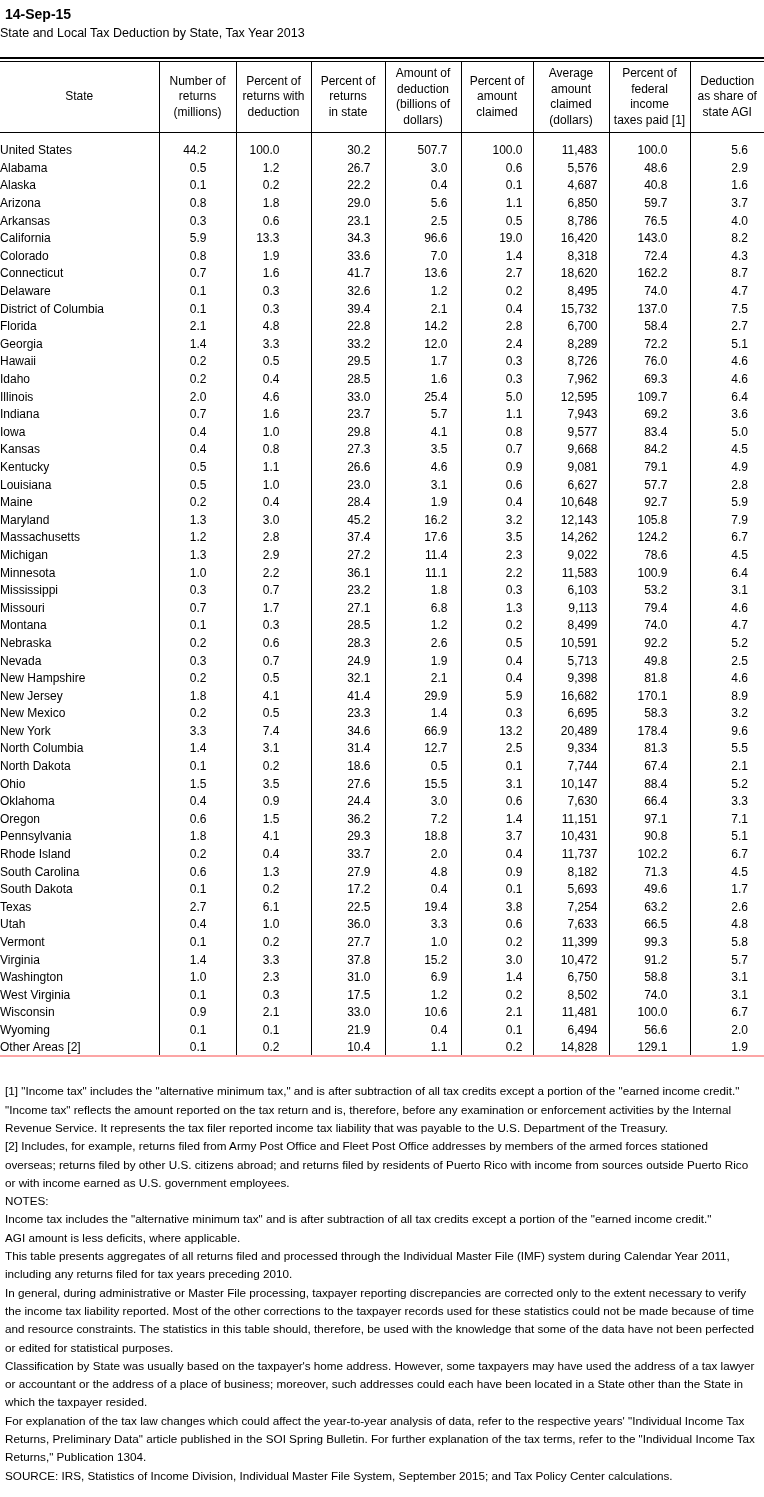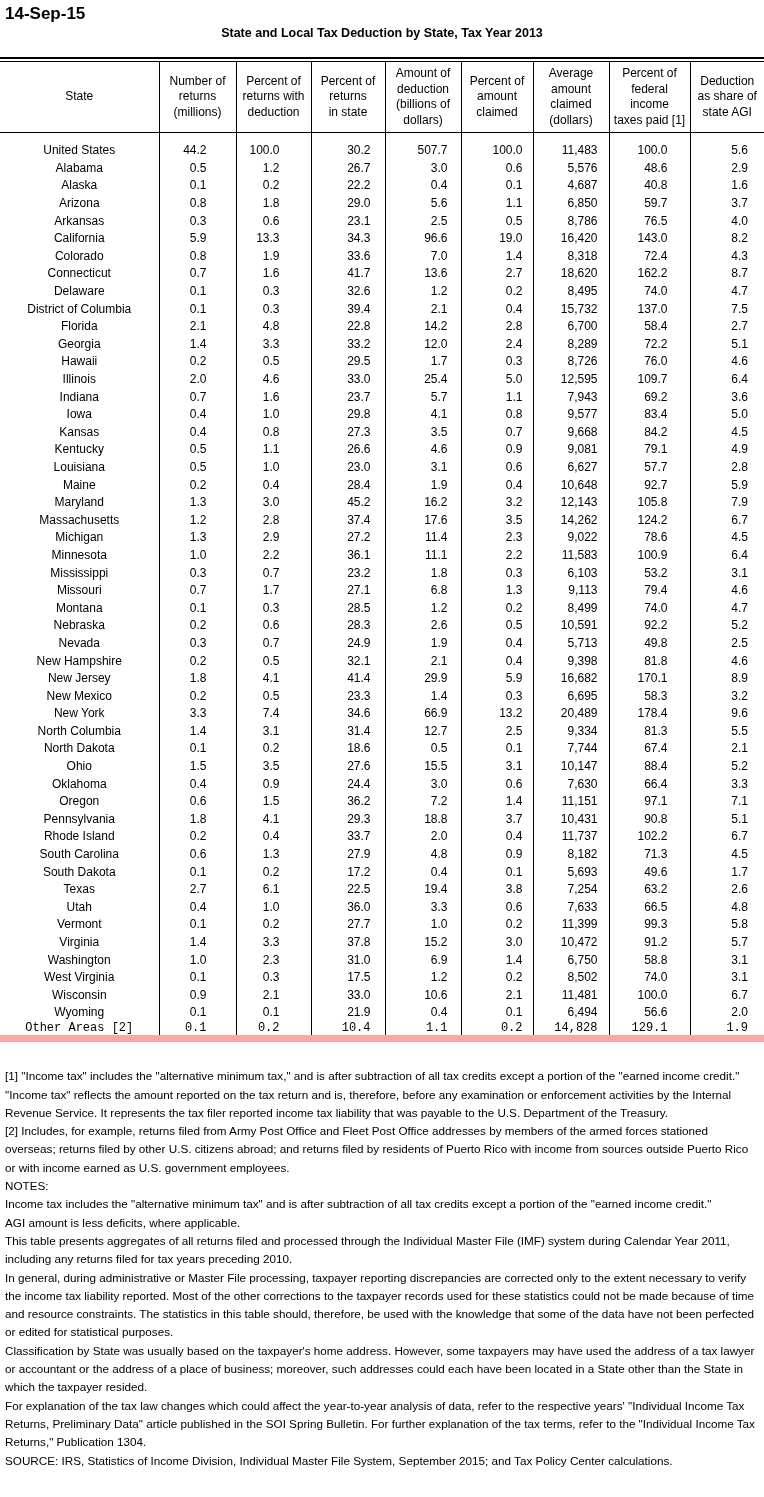--- a/index.html
+++ b/index.html
@@ -8,28 +8,28 @@
     background: #ffffff;
     color: #000000;
   }
   .page {
     width: 764px;
     font-family: "Liberation Sans", sans-serif;
     background: #ffffff;
   }
   .doc-date {
     padding: 7px 0 0 5px;
-    font-size: 17px;
+    font-size: 14px;
     font-weight: bold;
     line-height: 14px;
   }
   .doc-title {
-    text-align: center;
+    text-align: left;
     font-size: 12.5px;
-    font-weight: bold;
+    font-weight: normal;
     line-height: 14px;
     margin-top: 5px;
   }
   .double-rule {
     margin-top: 17px;
     height: 2px;
     border-top: 2px solid #000;
     border-bottom: 1px solid #000;
   }
   table.tax-table {
@@ -59,25 +59,24 @@
     border-bottom: 1.5px solid #000;
     padding: 0 2px;
   }
   table.tax-table tbody tr {
     height: 17.6px;
   }
   table.tax-table tbody tr.spacer {
     height: 9px;
   }
   table.tax-table tbody tr:last-child td {
-    border-bottom: 7px solid #fca5a5;
-    font-family: Liberation Mono, monospace;
+    border-bottom: 2px solid #fca5a5;
   }
   td.state {
-    text-align: center;
+    text-align: left;
     padding-left: 5px;
   }
   td.num { text-align: right; }
   table.tax-table td:nth-child(2) { padding-right: 29px; }
   table.tax-table td:nth-child(3) { padding-right: 31px; }
   table.tax-table td:nth-child(4) { padding-right: 14px; }
   table.tax-table td:nth-child(5) { padding-right: 13px; margin-top: 43px; }
   table.tax-table td:nth-child(6) { padding-right: 10px; }
   table.tax-table td:nth-child(7) { padding-right: 11px; }
   table.tax-table td:nth-child(8) { padding-right: 22px; }
@@ -296,20 +295,31 @@
           <td class="num">0.2</td>
           <td class="num">0.5</td>
           <td class="num">29.5</td>
           <td class="num">1.7</td>
           <td class="num">0.3</td>
           <td class="num">8,726</td>
           <td class="num">76.0</td>
           <td class="num">4.6</td>
         </tr>
         <tr>
+          <td class="state">Idaho</td>
+          <td class="num">0.2</td>
+          <td class="num">0.4</td>
+          <td class="num">28.5</td>
+          <td class="num">1.6</td>
+          <td class="num">0.3</td>
+          <td class="num">7,962</td>
+          <td class="num">69.3</td>
+          <td class="num">4.6</td>
+        </tr>
+        <tr>
           <td class="state">Illinois</td>
           <td class="num">2.0</td>
           <td class="num">4.6</td>
           <td class="num">33.0</td>
           <td class="num">25.4</td>
           <td class="num">5.0</td>
           <td class="num">12,595</td>
           <td class="num">109.7</td>
           <td class="num">6.4</td>
         </tr>

